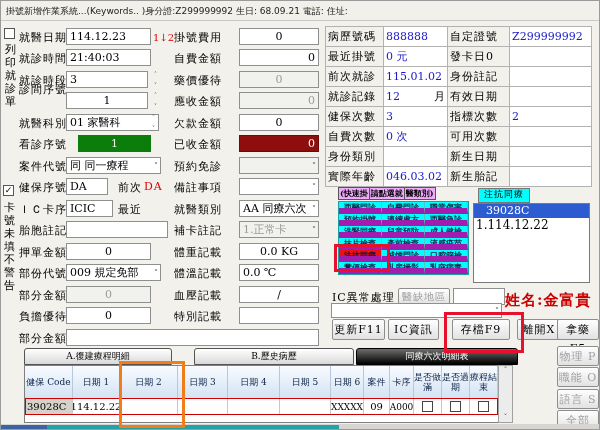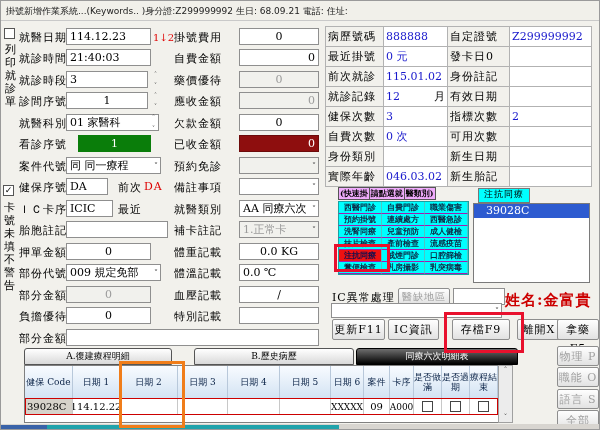--- a/index.html
+++ b/index.html
@@ -30,21 +30,21 @@
   .info .lab{letter-spacing:1px;background:#f2f1ec}
   .info .val{background:#fff;color:#1818cc}
   .info .spread{justify-content:space-between}
   .info .unit{color:#000}
   .qhead{position:absolute;left:337px;top:186px;display:flex}
   .qhead>div{height:13px;background:#f0abfc;border:1px solid #555;margin-right:-1px;font-size:8px;line-height:11px;
         padding:0 1px;font-weight:bold;white-space:nowrap;box-sizing:border-box}
   .qgrid{position:absolute;left:337px;top:200px;display:grid;grid-template-columns:repeat(3,43px);
         grid-auto-rows:12px;background:#00ffff;border:1px solid #19a0a0}
   .qgrid>div{font-size:8px;line-height:11px;text-align:center;color:#0a2a46;font-weight:bold;
-        border-right:1px solid #4cc6c6;border-bottom:1px solid #a21caf;white-space:nowrap;overflow:hidden}
+        border-right:1px solid #4cc6c6;border-bottom:6px solid #a21caf;white-space:nowrap;overflow:hidden}
   .qgrid>.hot{background:#ee1111;color:#10104e}
   .ltitle{position:absolute;left:477px;top:187px;width:50px;height:13px;background:#00ffff;border:1px solid #777;
         font-size:9px;line-height:11px;text-align:center;letter-spacing:1px;box-sizing:content-box}
   .listbox{position:absolute;left:472px;top:202px;width:117px;height:80px;background:#fff;border:1px solid #7a7a7a;
         box-sizing:border-box;overflow:hidden}
   .listbox .sel{background:#2d5bd0;color:#fff;font-size:11px;height:14px;line-height:14px;padding-left:12px}
   .listbox .it{font-size:12px;height:15px;line-height:15px;padding-left:2px}
   .btn{position:absolute;height:21px;background:linear-gradient(#fefefe,#e2e2e2);border:1px solid #8e8e8e;
         border-radius:2px;font-size:11px;letter-spacing:1px;text-align:center;line-height:19px;box-sizing:border-box}
   .btn.gray{color:#a0a0a0}
@@ -85,21 +85,21 @@
   <span class="lbl" style="left:18px;top:50px">就診時間</span>
   <div class="fld" style="left:65px;top:48px;width:85px">21:40:03</div>
 
   <span class="lbl" style="left:18px;top:72px">就診時段</span>
   <div class="fld" style="left:65px;top:70px;width:82px">3</div>
   <div class="spin" style="left:150px;top:70px">
       <span>˄</span>
       <span>˅</span>
     </div>
 
-  <span class="lbl" style="left:18px;top:93px">診間序號</span>
+  <span class="lbl" style="left:18px;top:81px">診間序號</span>
   <div class="fld c" style="left:65px;top:91px;width:82px">1</div>
   <div class="spin" style="left:150px;top:91px">
       <span>˄</span>
       <span>˅</span>
     </div>
 
   <span class="lbl" style="left:18px;top:115px">就醫科別</span>
   <div class="fld" style="left:65px;top:113px;width:93px"><span>01 家醫科</span></div>
   <div class="spin" style="left:148px;top:113px">
       <span>˄</span>
@@ -241,20 +241,21 @@
     <div>戒煙門診</div>
     <div>口腔篩檢</div>
     <div>糞便檢查</div>
     <div>乳房攝影</div>
     <div>乳突病毒</div>
   </div>
 
   <div class="ltitle">注抗同療</div>
   <div class="listbox">
     <div class="sel">39028C</div>
+    <div class="it">1.114.12.22</div>
   </div>
 
   <span class="lbl" style="left:331px;top:289px">IC異常處理</span>
   <div class="btn gray" style="left:397px;top:287px;width:52px;height:17px;line-height:15px;font-size:10px">醫缺地區</div>
   <div class="fld" style="left:452px;top:287px;width:52px"></div>
   <span style="position:absolute;left:504px;top:290px;font-size:15px;font-weight:bold;color:#cc0000;letter-spacing:1px">姓名:金富貴</span>
 
   <div class="fld" style="left:330px;top:302px;width:171px;height:15px">
       <span class="arr" style="top:3px">˅</span>
     </div>

